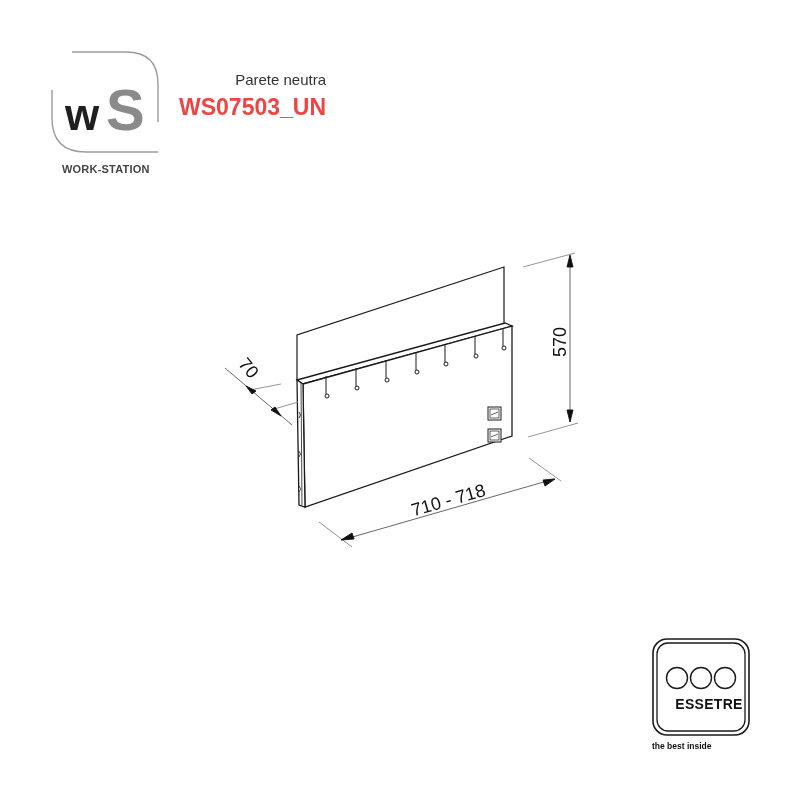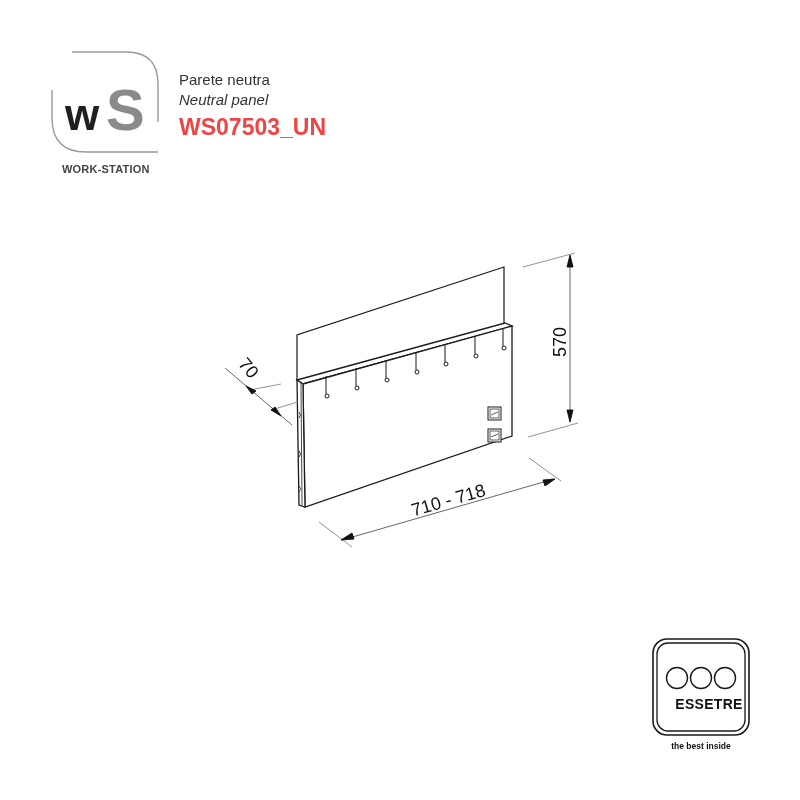--- a/index.html
+++ b/index.html
@@ -1,41 +1,40 @@
 <!DOCTYPE html>
 <html><head>
 <meta charset="utf-8">
 <style>
   html, body { margin: 0; padding: 0; background: #ffffff; }
   body { width: 800px; height: 800px; position: relative; overflow: hidden; font-family: "Liberation Sans", sans-serif; }
   .logo-ws { position: absolute; left: 50px; top: 50px; width: 110px; height: 104px; }
   .ws-caption { position: absolute; left: 62px; top: 163px; font-size: 11px; color: #444; letter-spacing: 0.2px; font-weight: bold; }
-  .title-block { position: absolute; left: 179px; top: 70px; }
+  .title-block { position: absolute; left: 179px; top: 70px; text-align: right; }
   .t-it { font-size: 15px; color: #333; line-height: 20px; }
   .t-en { font-size: 15px; color: #333; font-style: italic; line-height: 20px; }
   .t-code { font-size: 23px; font-weight: bold; color: #ef4444; line-height: 30px; margin-top: 2px; }
   .drawing { position: absolute; left: 0; top: 0; width: 800px; height: 800px; }
   .esse { position: absolute; left: 652px; top: 638px; width: 98px; height: 98px; }
   .esse-name { position: absolute; left: 652px; top: 696px; width: 114px; text-align: center; font-size: 14px; font-weight: bold; color: #111; letter-spacing: 0.3px; }
-  .esse-tag { position: absolute; left: 652px; top: 741px; width: 98px; text-align: center; font-size: 8.5px; font-weight: bold; color: #111; }
+  .esse-tag { position: absolute; left: 652px; top: 741px; width: 98px; text-align: left; font-size: 8.5px; font-weight: bold; color: #111; }
 </style>
 </head>
 <body>
 
 <svg class="logo-ws" viewBox="0 0 110 104">
   <path d="M 2 40 L 2 68 Q 2 102 36 102 L 108 102" fill="none" stroke="#9a9a9a" stroke-width="1.4"></path>
   <path d="M 22 2 L 76 2 Q 108 2 108 34 L 108 72" fill="none" stroke="#9a9a9a" stroke-width="1.4"></path>
   <text x="15" y="80" font-family="Liberation Sans, sans-serif" font-size="44" font-weight="bold" fill="#1f1f1f">w</text>
   <text x="56" y="80" font-family="Liberation Sans, sans-serif" font-size="58" font-weight="bold" fill="#8a8a8a">S</text>
 </svg>
 <div class="ws-caption">WORK-STATION</div>
 
 <div class="title-block">
   <div class="t-it">Parete neutra</div>
-  <div class="t-en">Neutral panel</div>
   <div class="t-code">WS07503_UN</div>
 </div>
 
 <svg class="drawing" viewBox="0 0 800 800">
   <g fill="none" stroke="#1a1a1a" stroke-width="1.2">
     <path d="M 297 380 L 297 335 L 504 267 L 504 330"></path>
   </g>
 
   <g fill="#fff" stroke="#1a1a1a" stroke-width="1.3">
 

